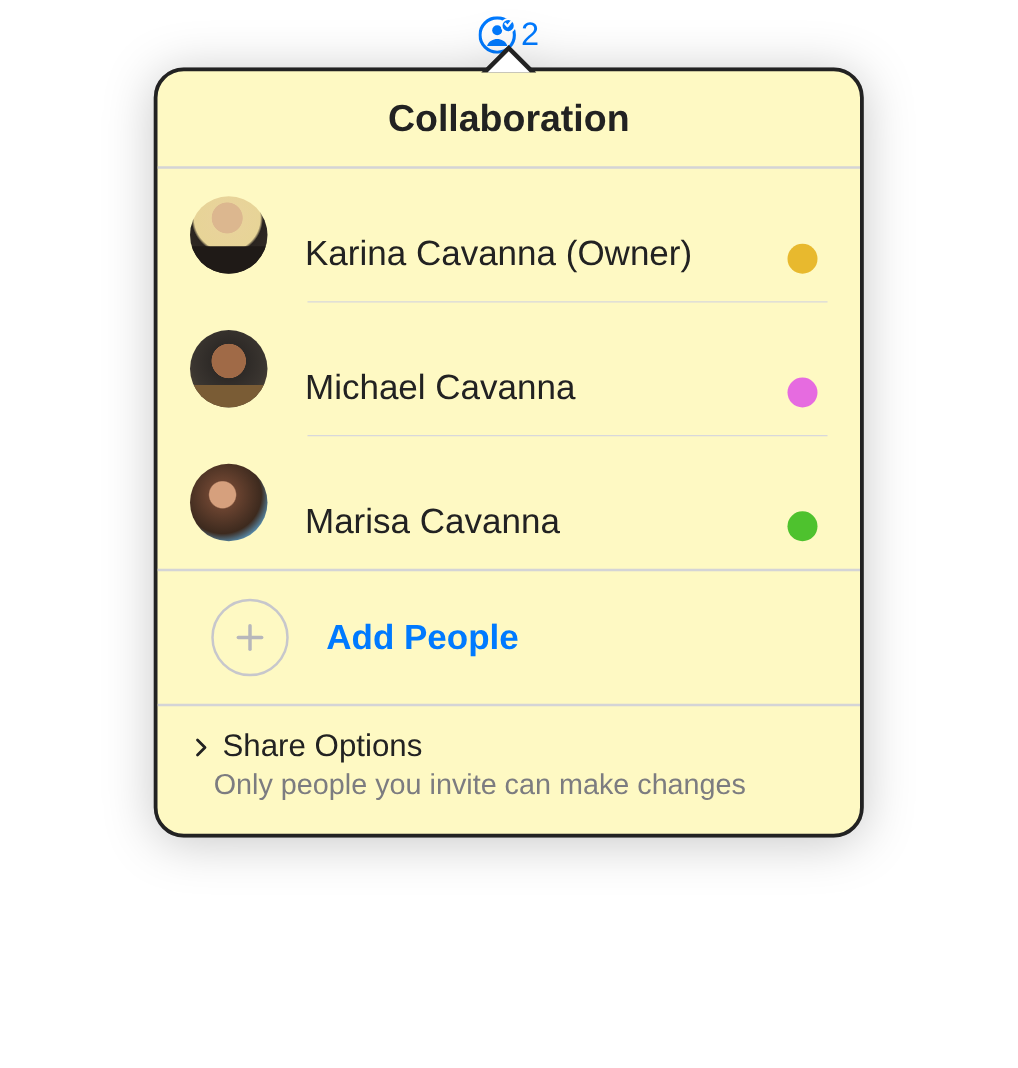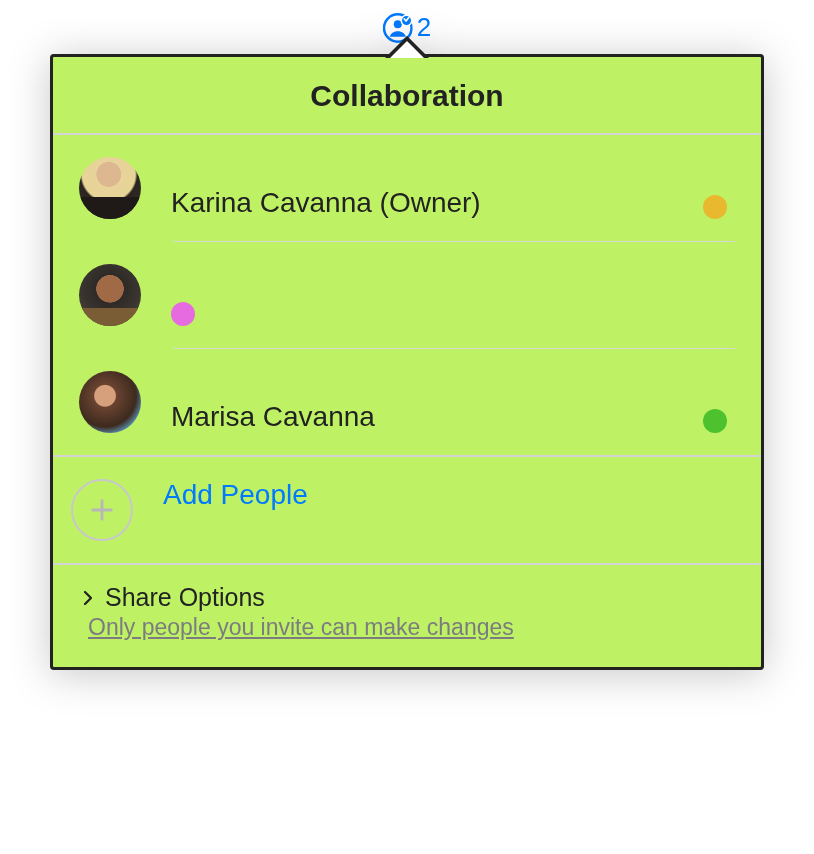--- a/index.html
+++ b/index.html
@@ -33,24 +33,24 @@
       display: block;
     }
     .popover-wrap {
       position: absolute;
       top: 54px;
       left: 50%;
       transform: translateX(-50%);
       filter: drop-shadow(0 0 0 rgba(0,0,0,0.25)) drop-shadow(0 4px 20px rgba(0,0,0,0.22));
     }
     .popover {
-      width: 714px;
-      background: #bef264;
+      width: 568px;
+      background: #fef9c3;
       border: 3px solid #222;
-      border-radius: 4px;
+      border-radius: 24px;
       overflow: hidden;
       position: relative;
     }
     .arrow {
       position: absolute;
       top: -18px;
       left: 50%;
       transform: translateX(-50%);
       width: 0;
       height: 0;
@@ -135,22 +135,24 @@
       border-radius: 50%;
       flex-shrink: 0;
       margin-right: 8px;
     }
     .section-sep {
       height: 2px;
       background: #d4d4d6;
     }
     .add-row {
       display: flex;
-      padding: 22px 18px;
-      cursor: pointer;
+      align-items: center;
+      padding: 22px 43px;
+      cursor: pointer;
+      font-weight: bold;
     }
     .plus-circle {
       width: 62px;
       height: 62px;
       border-radius: 50%;
       border: 2px solid #c7c7cc;
       display: flex;
       align-items: center;
       justify-content: center;
       margin-right: 30px;
@@ -178,23 +180,22 @@
       height: 18px;
       flex-shrink: 0;
     }
     .share-label {
       font-size: 25px;
       color: #222;
     }
     .share-sub {
       font-size: 23px;
       color: #7c7c80;
-      margin-left: 9px;
+      margin-left: 19px;
       margin-top: 2px;
-      text-decoration: underline;
     }
   </style>
 </head>
 <body>
 
 <div class="trigger">
   <span class="trigger-icon">
     <svg viewBox="0 0 24 24" fill="none">
       <circle cx="12" cy="12" r="11" stroke="#007aff" stroke-width="2" fill="#fff"></circle>
       <circle cx="12" cy="9" r="3.2" fill="#007aff"></circle>
@@ -215,20 +216,21 @@
 
     <div class="participants">
       <div class="participant-row">
         <div class="avatar avatar-1"></div>
         <div class="name">Karina Cavanna (Owner)</div>
         <div class="dot" style="background:#e8b92e"></div>
       </div>
       <div class="divider"></div>
       <div class="participant-row">
         <div class="avatar avatar-2"></div>
+        <div class="name">Michael Cavanna</div>
         <div class="dot" style="background:#e66be0"></div>
       </div>
       <div class="divider"></div>
       <div class="participant-row">
         <div class="avatar avatar-3"></div>
         <div class="name">Marisa Cavanna</div>
         <div class="dot" style="background:#4ec22e"></div>
       </div>
     </div>
 

